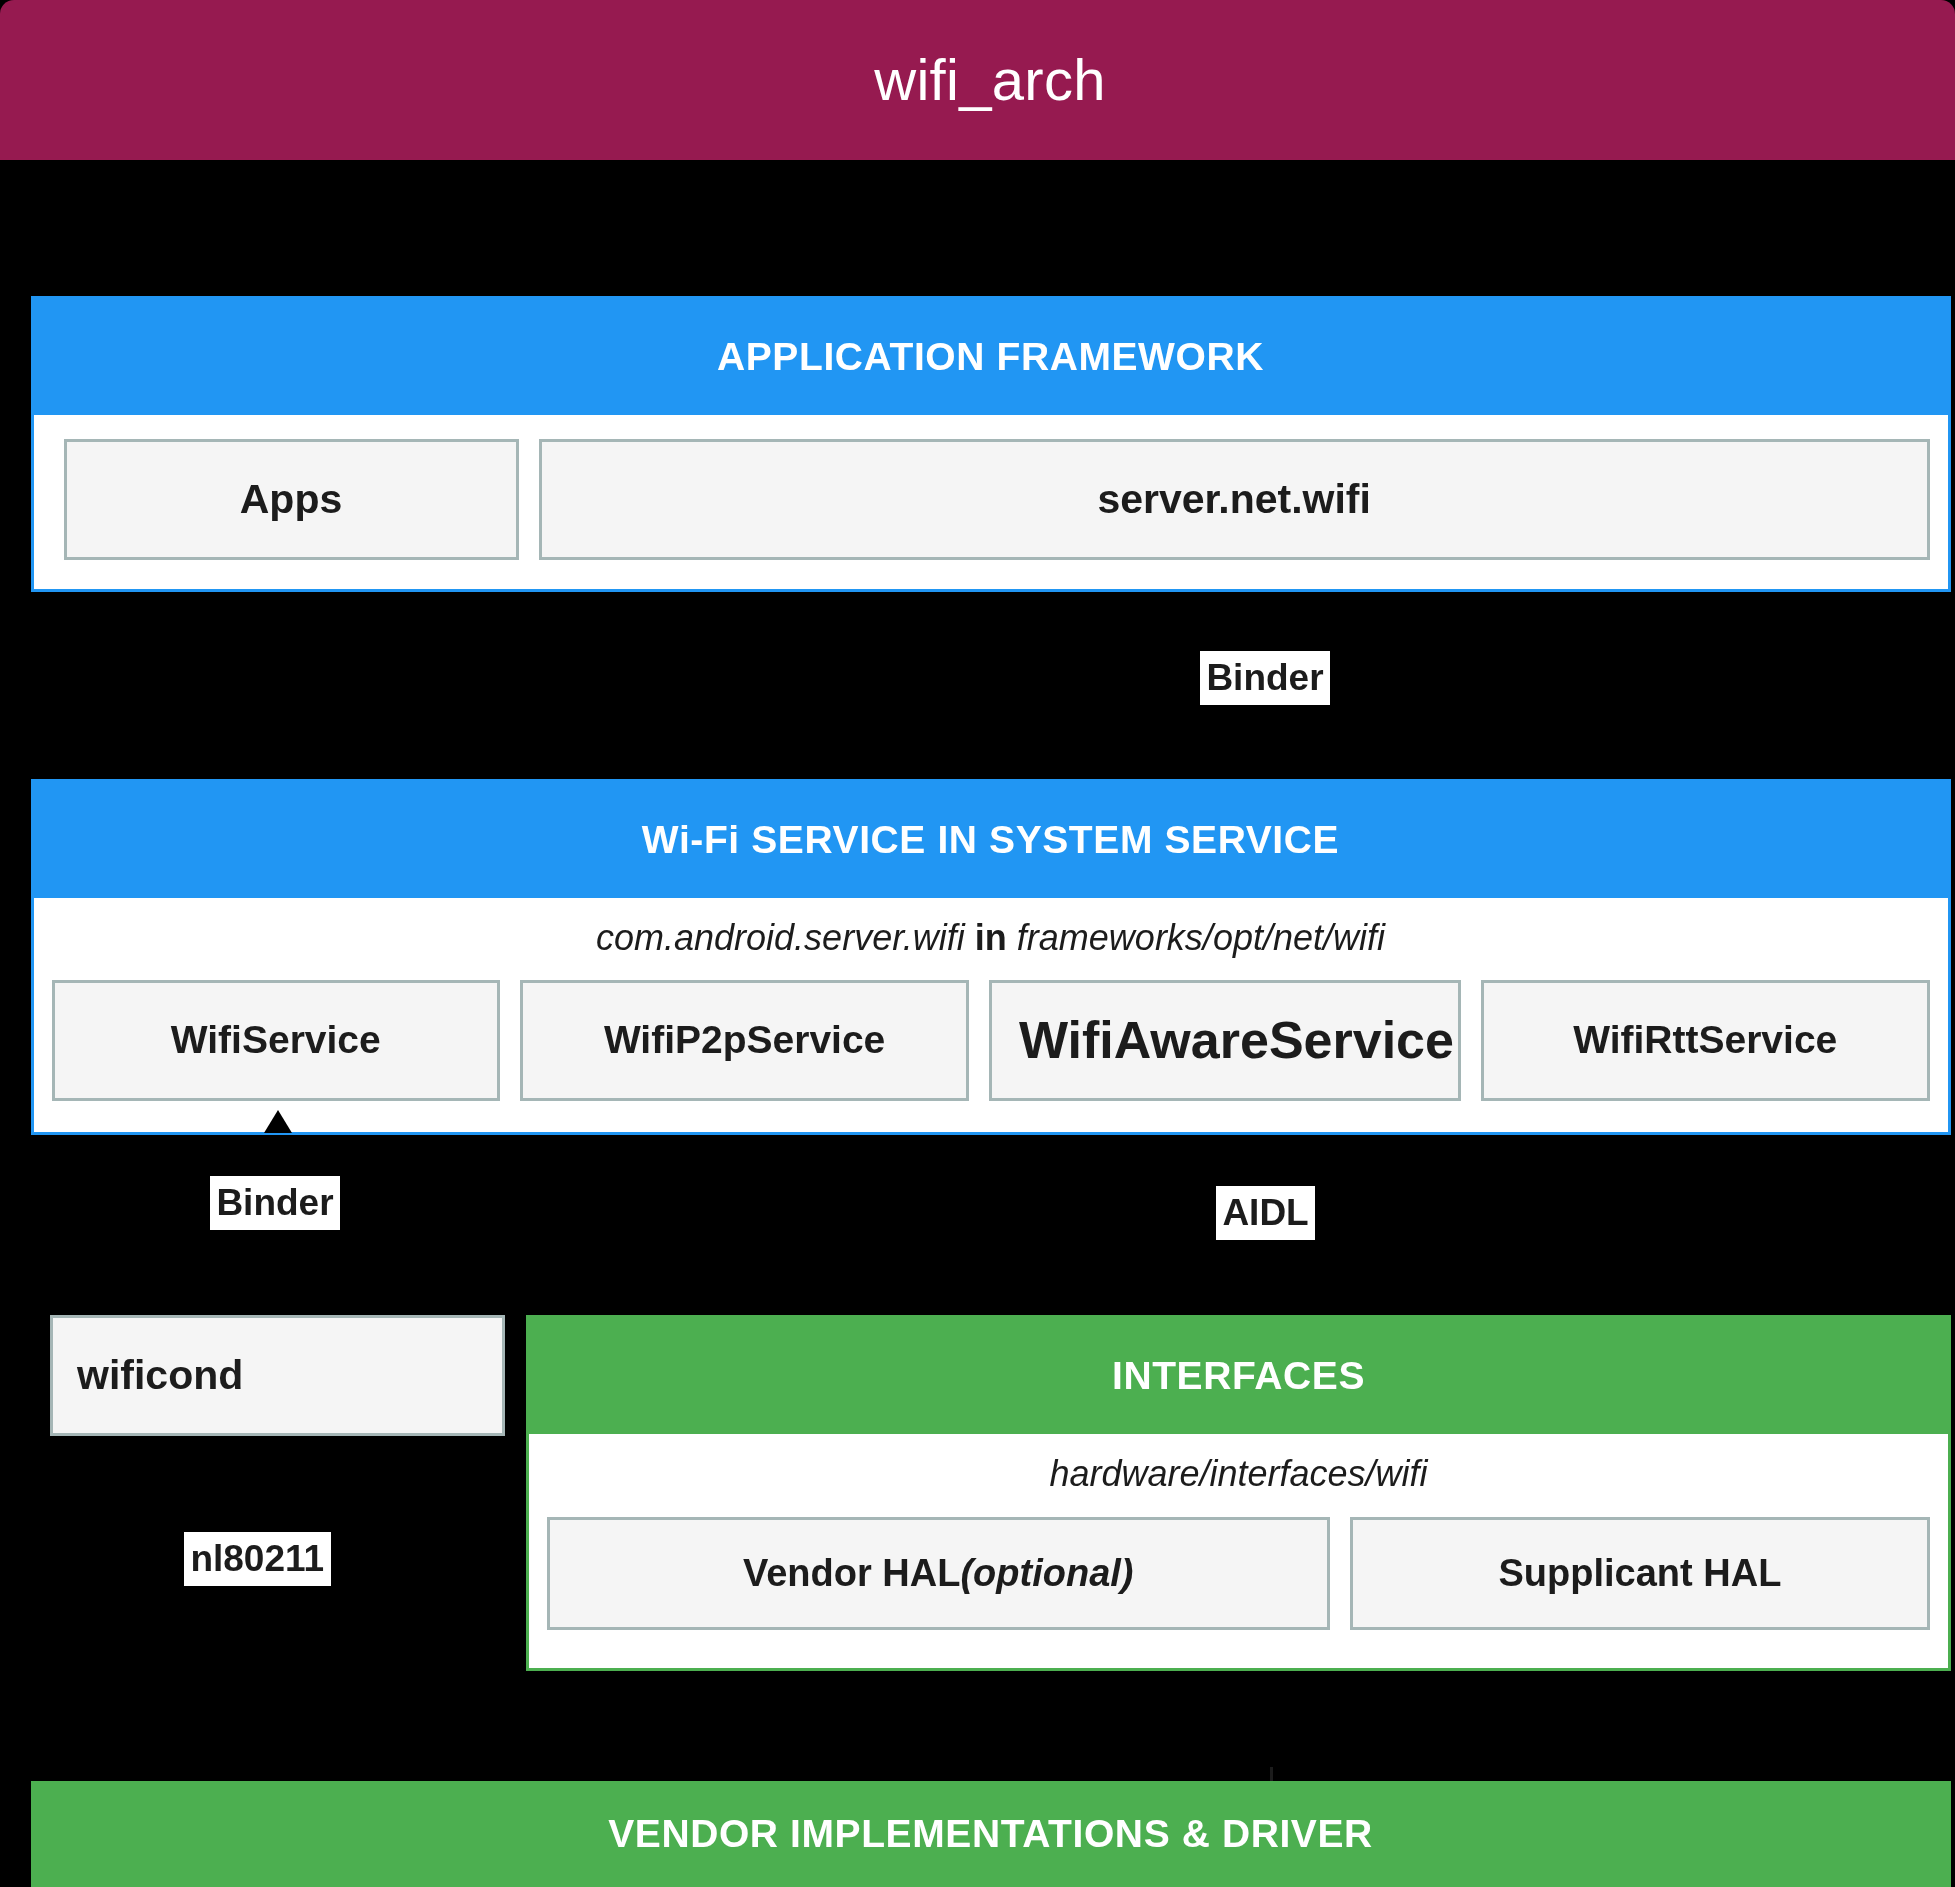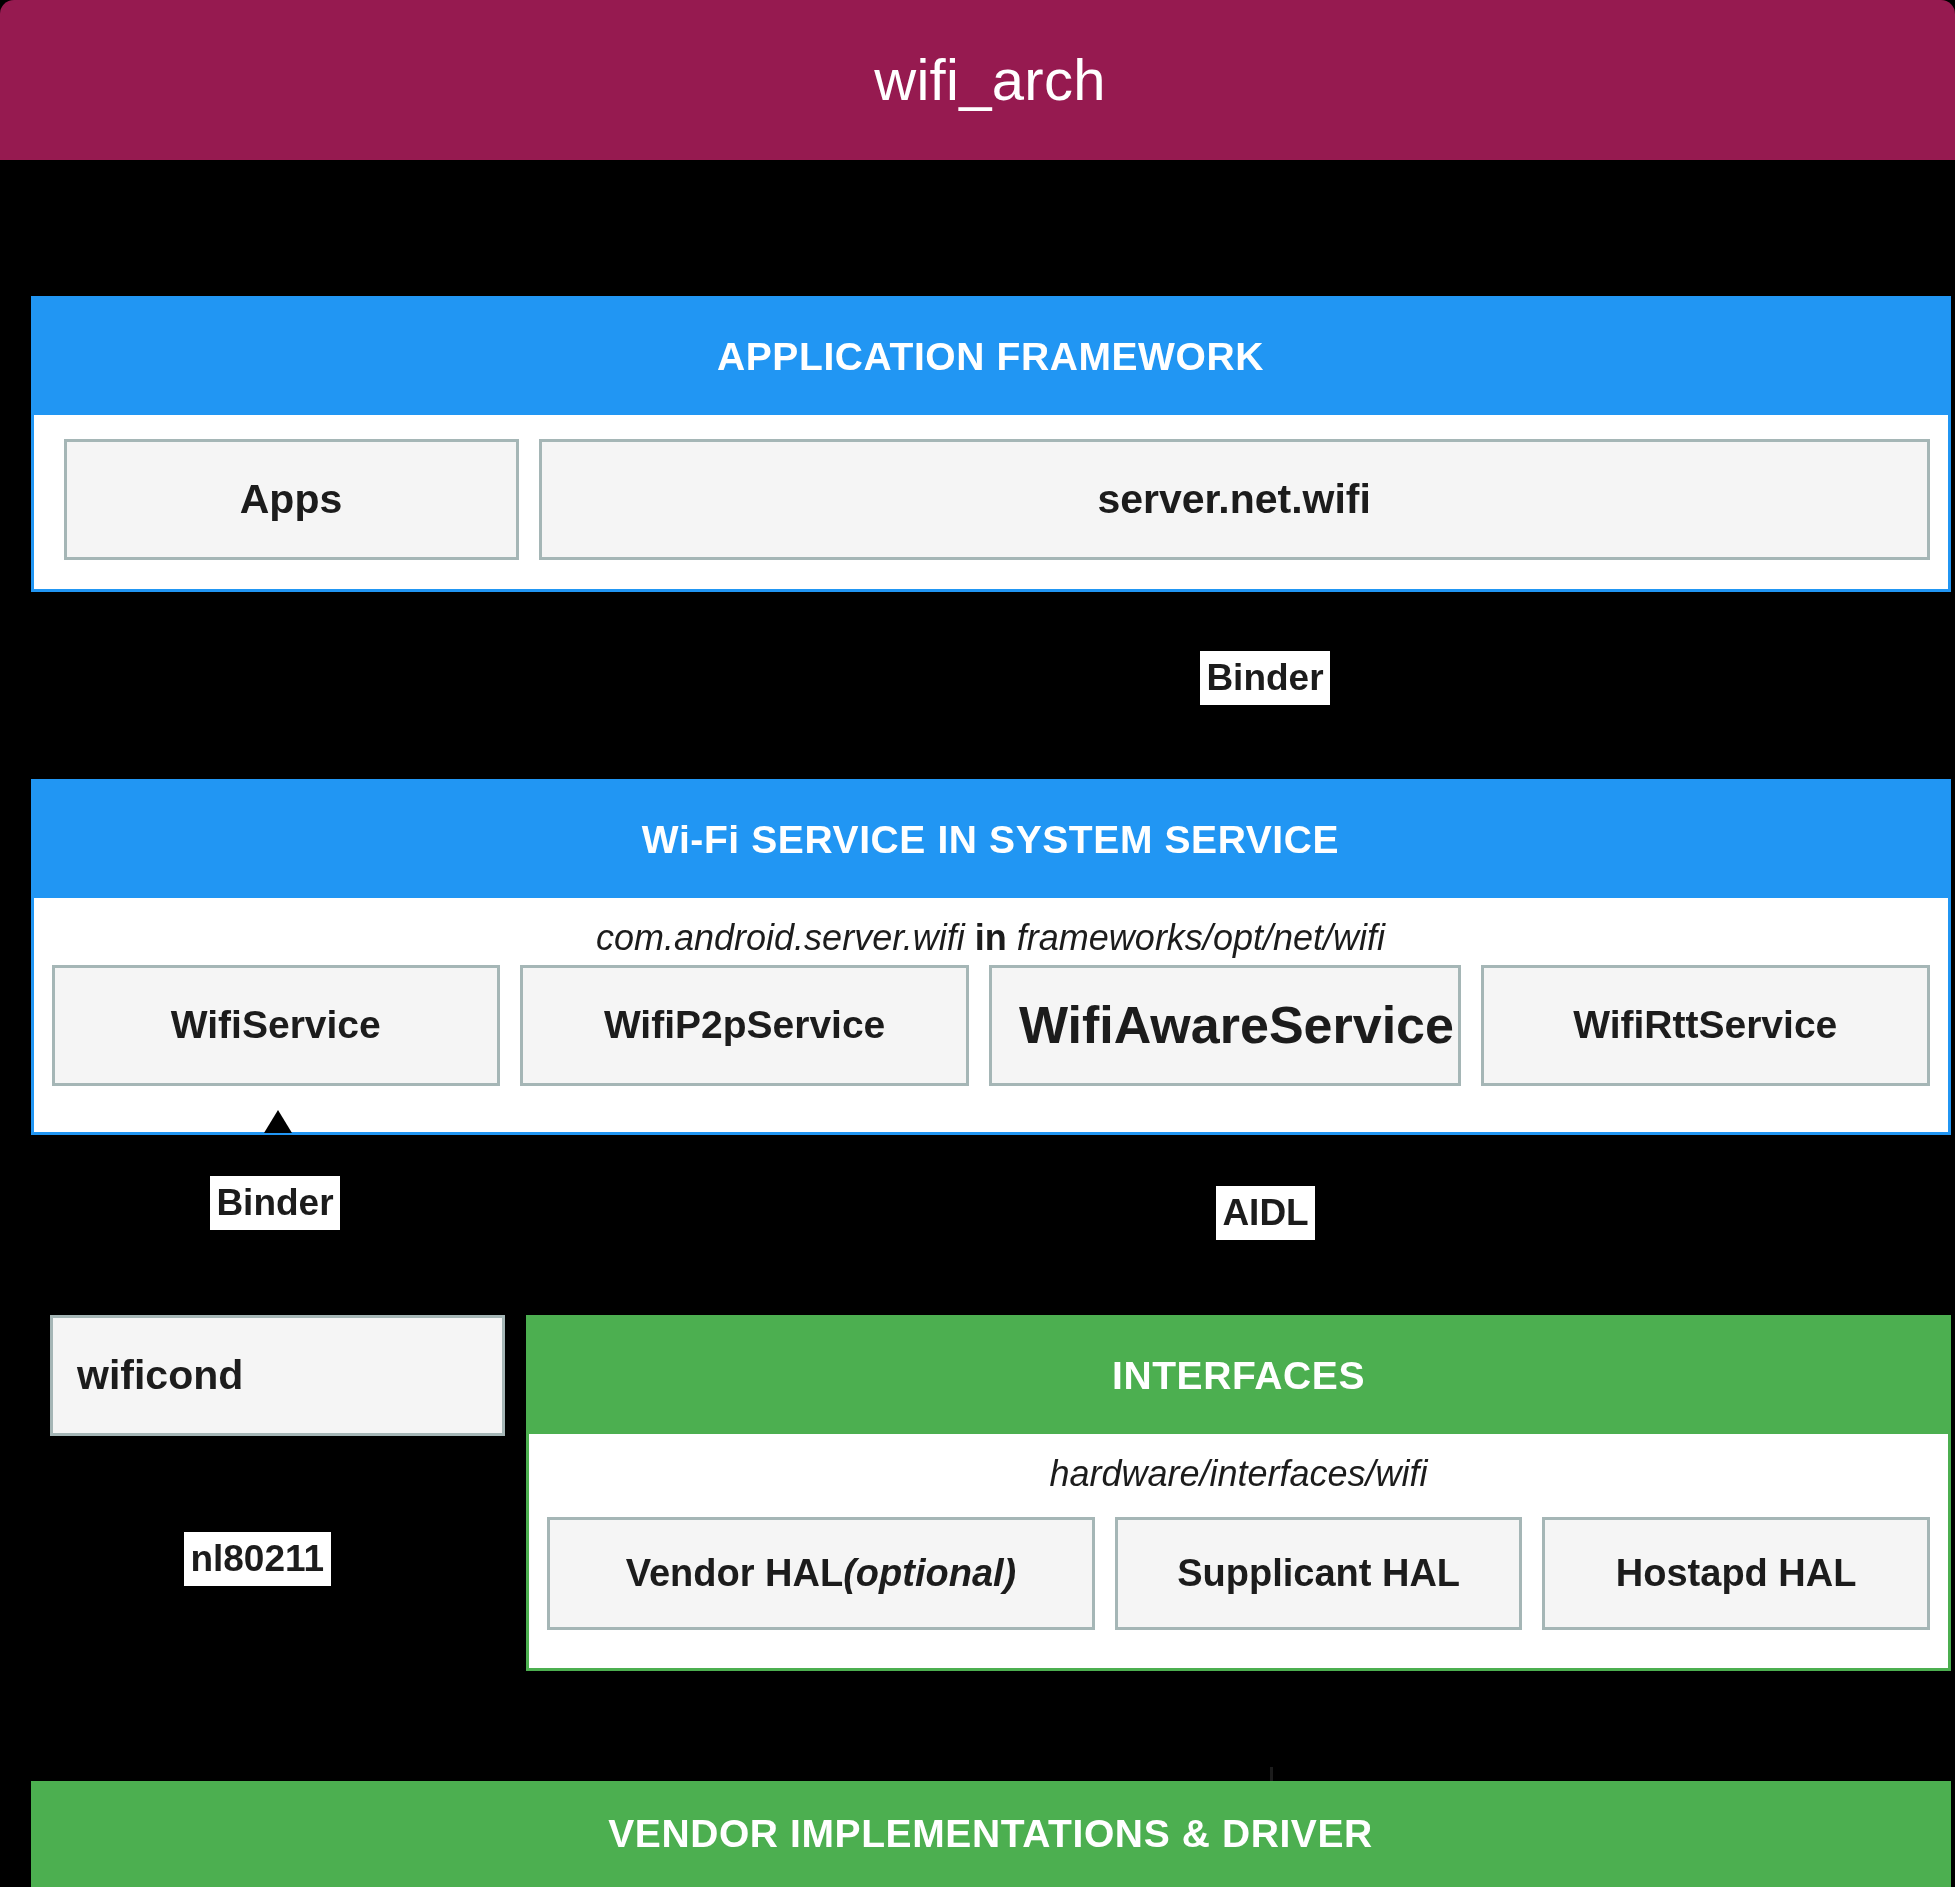--- a/index.html
+++ b/index.html
@@ -180,21 +180,21 @@
 
 <div class="edge-label" style="left:1200px; top:651px;">
   <span>Binder</span>
 </div>
 
 <div class="panel blue" style="left:30.5px; top:779px; width:1920px; height:356px;">
   <div class="panel-header" style="height:116px; font-size:39px;">
     <span>Wi-Fi SERVICE IN SYSTEM SERVICE</span>
   </div>
   <div class="panel-body" style="height:234px; padding:21.6px 18px 0 18px;">
-    <div class="panel-subtitle" style="margin-bottom:9px;">
+    <div class="panel-subtitle" style="margin-bottom:24px;">
       <span>com.android.server.wifi</span>
       <b>in</b>
       <span>frameworks/opt/net/wifi</span>
     </div>
     <div class="box-row" style="height:121px;">
       <div class="box" style="flex:1; font-size:39px;">
         <span>WifiService</span>
       </div>
       <div class="box" style="flex:1; font-size:39px;">
         <span>WifiP2pService</span>
@@ -236,23 +236,20 @@
       <span>hardware/interfaces/wifi</span>
     </div>
     <div class="box-row" style="height:113px;">
       <div class="box" style="flex:1.42; font-size:38px;">
         <span>Vendor HAL </span>
           <span class="opt">(optional)</span>
       </div>
       <div class="box" style="flex:1.05; font-size:38px;">
         <span>Supplicant HAL</span>
       </div>
-      <div class="box" style="flex:1; font-size:38px;">
-        <span>Hostapd HAL</span>
-      </div>
     </div>
   </div>
 </div>
 
 <div class="tick" style="left:1270px; top:1767px; width:2.5px; height:14px;"></div>
 
 <div class="bottom-bar" style="left:30.5px; top:1781px; width:1920px; height:106px; font-size:39px;">
   <span>VENDOR IMPLEMENTATIONS &amp; DRIVER</span>
 </div>
 

